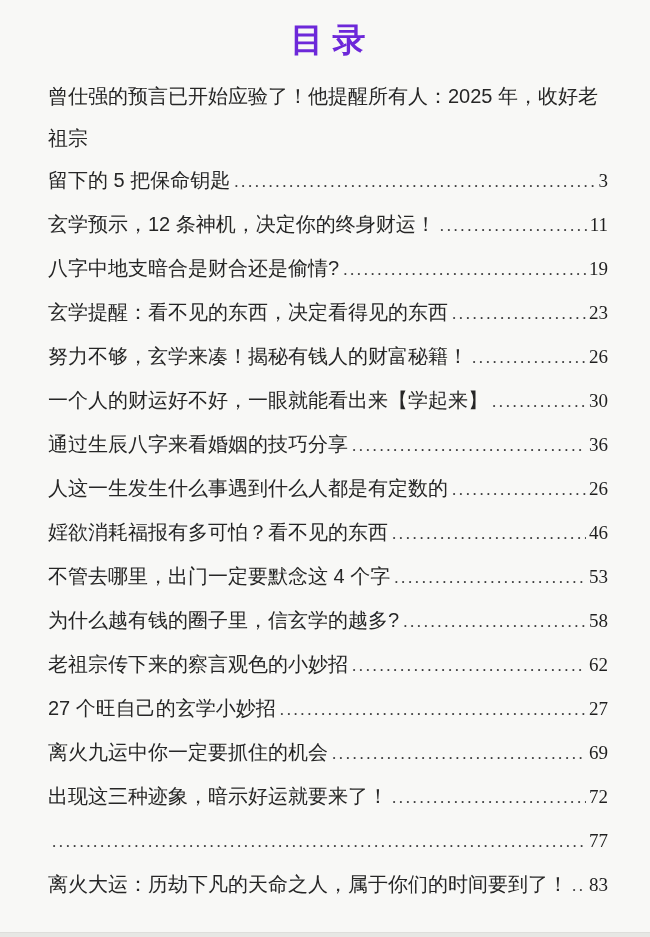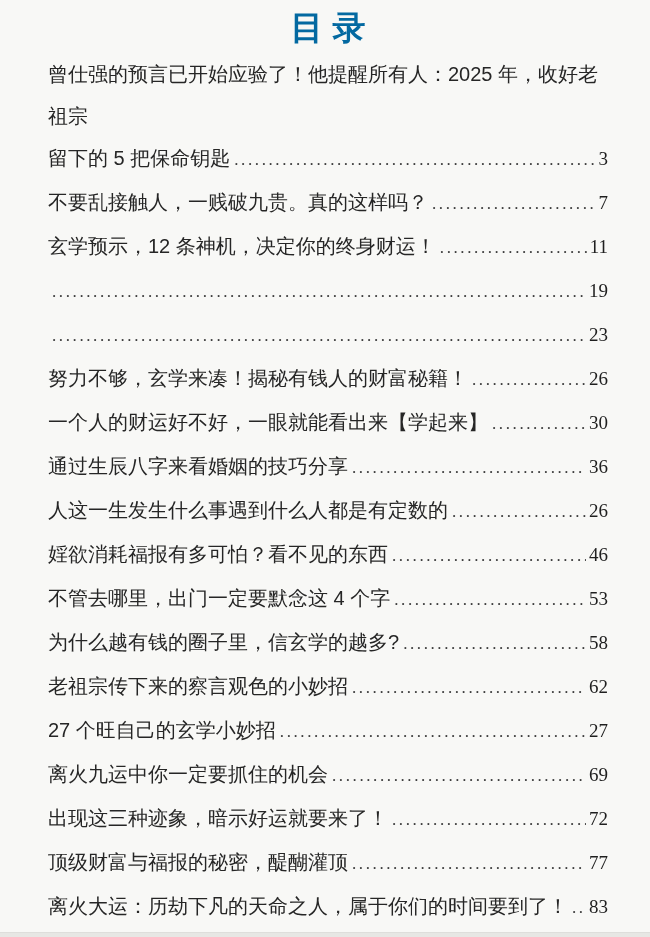--- a/index.html
+++ b/index.html
@@ -22,29 +22,29 @@
   .page-bottom-edge {
     position: absolute;
     left: 0;
     bottom: 0;
     width: 100%;
     height: 4px;
     background: #e7e7e4;
     border-top: 1px solid #dededb;
   }
   .doc-title {
-    margin: 0;
+    margin: 12px;
     text-align: center;
     font-family: "Liberation Serif", serif;
     font-size: 33px;
     font-weight: 700;
     line-height: 46px;
     letter-spacing: 9px;
     padding-left: 9px; 
-    color: #0369a1;
+    color: #6d28d9;
   }
   .toc {
     margin-top: 2px;
   }
   .entry {
     cursor: default;
   }
   .entry .line,
   .entry .row {
     line-height: 42px;
@@ -94,40 +94,35 @@
       <div class="entry">
         <div class="line">曾仕强的预言已开始应验了！他提醒所有人：2025 年，收好老祖宗</div>
         <div class="row">
           <span class="t">留下的 5 把保命钥匙</span>
           <span class="dots"></span>
           <span class="pg">3</span>
         </div>
       </div>
       <div class="entry">
         <div class="row">
-          <span class="t">不要乱接触人，一贱破九贵。真的这样吗？</span>
-          <span class="dots"></span>
-          <span class="pg">7</span>
-        </div>
-      </div>
-      <div class="entry">
-        <div class="row">
           <span class="t">玄学预示，12 条神机，决定你的终身财运！</span>
           <span class="dots"></span>
           <span class="pg">11</span>
         </div>
       </div>
       <div class="entry">
         <div class="row">
+          <span class="t">八字中地支暗合是财合还是偷情?</span>
           <span class="dots"></span>
           <span class="pg">19</span>
         </div>
       </div>
       <div class="entry">
         <div class="row">
+          <span class="t">玄学提醒：看不见的东西，决定看得见的东西</span>
           <span class="dots"></span>
           <span class="pg">23</span>
         </div>
       </div>
       <div class="entry">
         <div class="row">
           <span class="t">努力不够，玄学来凑！揭秘有钱人的财富秘籍！</span>
           <span class="dots"></span>
           <span class="pg">26</span>
         </div>
@@ -197,21 +192,20 @@
       </div>
       <div class="entry">
         <div class="row">
           <span class="t">出现这三种迹象，暗示好运就要来了！</span>
           <span class="dots"></span>
           <span class="pg">72</span>
         </div>
       </div>
       <div class="entry">
         <div class="row">
-          <span class="t">顶级财富与福报的秘密，醍醐灌顶</span>
           <span class="dots"></span>
           <span class="pg">77</span>
         </div>
       </div>
       <div class="entry">
         <div class="row">
           <span class="t">离火大运：历劫下凡的天命之人，属于你们的时间要到了！</span>
           <span class="dots"></span>
           <span class="pg">83</span>
         </div>

